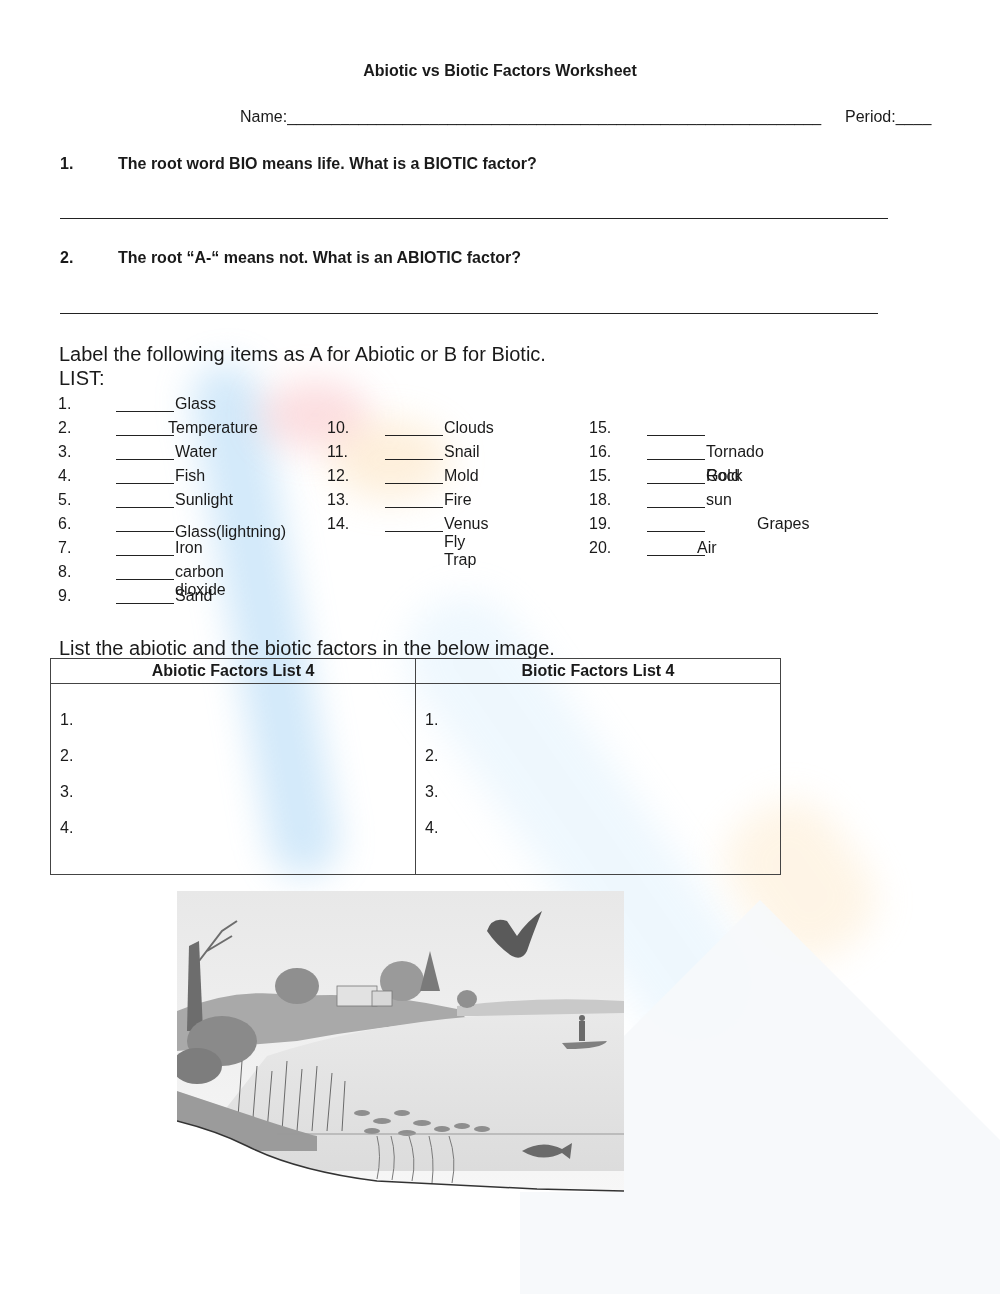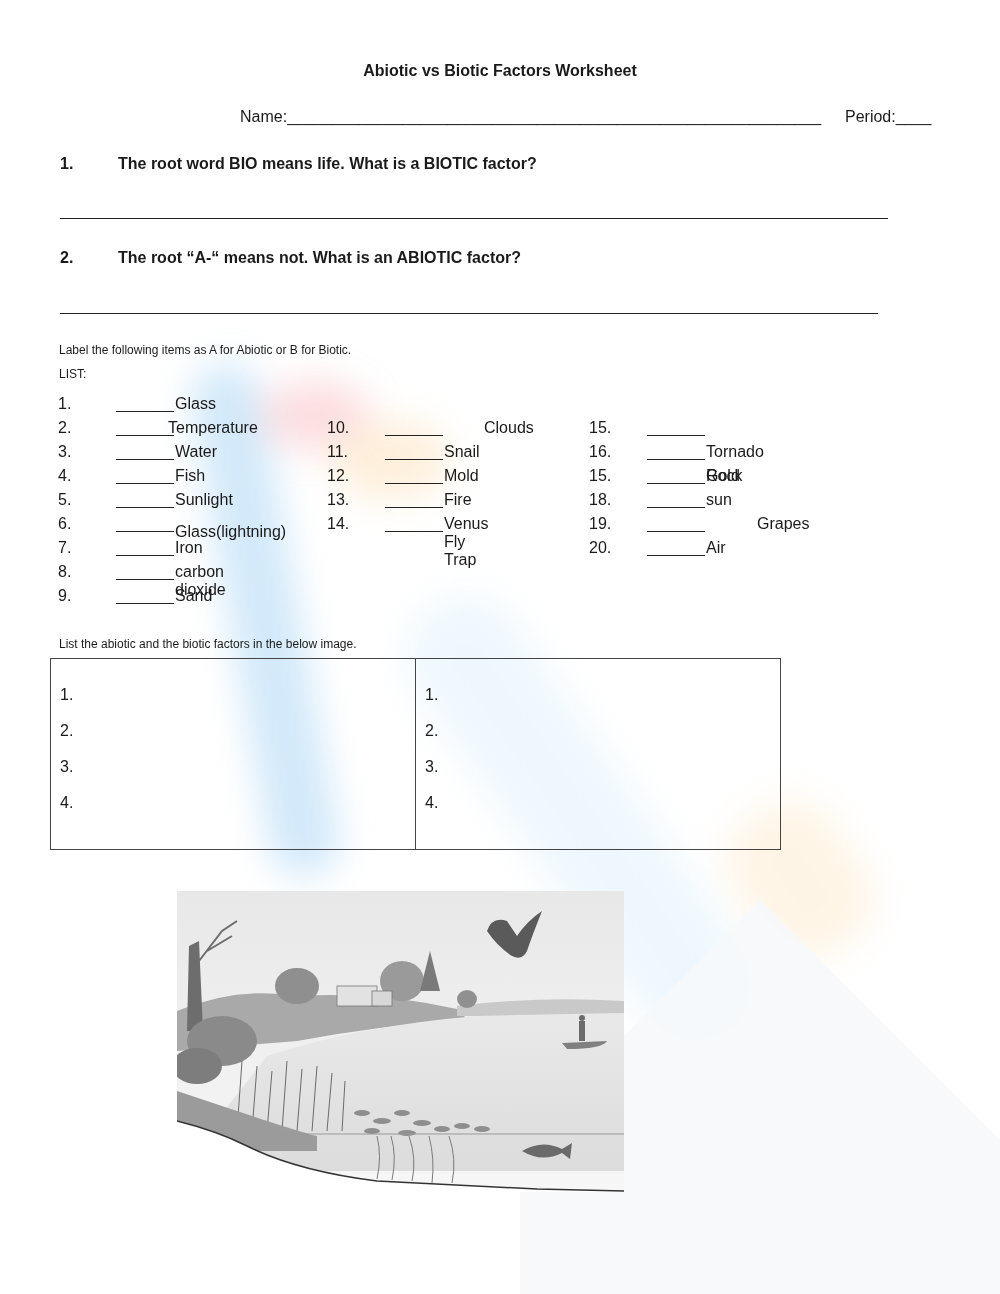--- a/index.html
+++ b/index.html
@@ -21,21 +21,21 @@
 
   .abs { position:absolute; white-space:nowrap; }
   .title { left:0; width:1000px; top:62px; text-align:center; font-weight:bold; font-size:16px; }
   .name-row { top:108px; left:240px; font-size:16px; }
   .period { top:108px; left:845px; font-size:16px; }
   .q { font-weight:bold; font-size:16px; }
   .q .num { position:absolute; left:0; }
   .q .txt { position:absolute; left:58px; }
   .answer-line { position:absolute; border-bottom:1.5px solid #222; height:0; }
 
-  .body-text { font-size:12px; }
+  .body-text { font-size:20px; }
   .item { position:absolute; font-size:16px; height:22px; }
   .item .n { position:absolute; left:0; }
   .item .blank { position:absolute; display:inline-block; width:58px; border-bottom:1px solid #222; height:16px; }
   .item .lbl { position:absolute; }
 
   table.factors { position:absolute; left:50px; top:658px; width:731px; border-collapse:collapse; font-size:16px; }
   table.factors th { border:1px solid #444; font-weight:bold; height:24px; padding:0; text-align:center; }
   table.factors td { border:1px solid #444; vertical-align:top; height:190px; padding:0; position:relative; }
   .cell-item { position:absolute; left:9px; }
 
@@ -118,21 +118,21 @@
       <span class="n">9.</span>
       <span class="blank" style="left:58px;"></span>
       <span class="lbl" style="left:117px;">Sand</span>
     </div>
 </div>
 
 <div>
   <div class="item" style="left:327px; top:419px;">
       <span class="n">10.</span>
       <span class="blank" style="left:58px;"></span>
-      <span class="lbl" style="left:117px;margin-left:40px;">Clouds</span>
+      <span class="lbl" style="left:117px;">Clouds</span>
     </div>
   <div class="item" style="left:327px; top:443px;">
       <span class="n">11.</span>
       <span class="blank" style="left:58px;"></span>
       <span class="lbl" style="left:117px;">Snail</span>
     </div>
   <div class="item" style="left:327px; top:467px;">
       <span class="n">12.</span>
       <span class="blank" style="left:58px;"></span>
       <span class="lbl" style="left:117px;">Mold</span>
@@ -171,28 +171,32 @@
       <span class="lbl" style="left:117px;">sun</span>
     </div>
   <div class="item" style="left:589px; top:515px;">
       <span class="n">19.</span>
       <span class="blank" style="left:58px;"></span>
       <span class="lbl" style="left:134px;margin-left:34px;">Grapes</span>
     </div>
   <div class="item" style="left:589px; top:539px;">
       <span class="n">20.</span>
       <span class="blank" style="left:58px;"></span>
-      <span class="lbl" style="left:117px;">Air</span>
+      <span class="lbl" style="left:108px;">Air</span>
     </div>
 </div>
 
 <div class="abs body-text" style="left:59px; top:637px;">List the abiotic and the biotic factors in the below image.</div>
 
 <table class="factors">
   <tbody>
+      <tr>
+    <th style="width:50%;">Abiotic Factors List 4</th>
+    <th style="width:50%;">Biotic Factors List 4</th>
+  </tr>
   <tr>
     <td>
       <span class="cell-item" style="top:27px;">1.</span>
       <span class="cell-item" style="top:63px;">2.</span>
       <span class="cell-item" style="top:99px;">3.</span>
       <span class="cell-item" style="top:135px;">4.</span>
     </td>
     <td>
       <span class="cell-item" style="top:27px;">1.</span>
       <span class="cell-item" style="top:63px;">2.</span>

